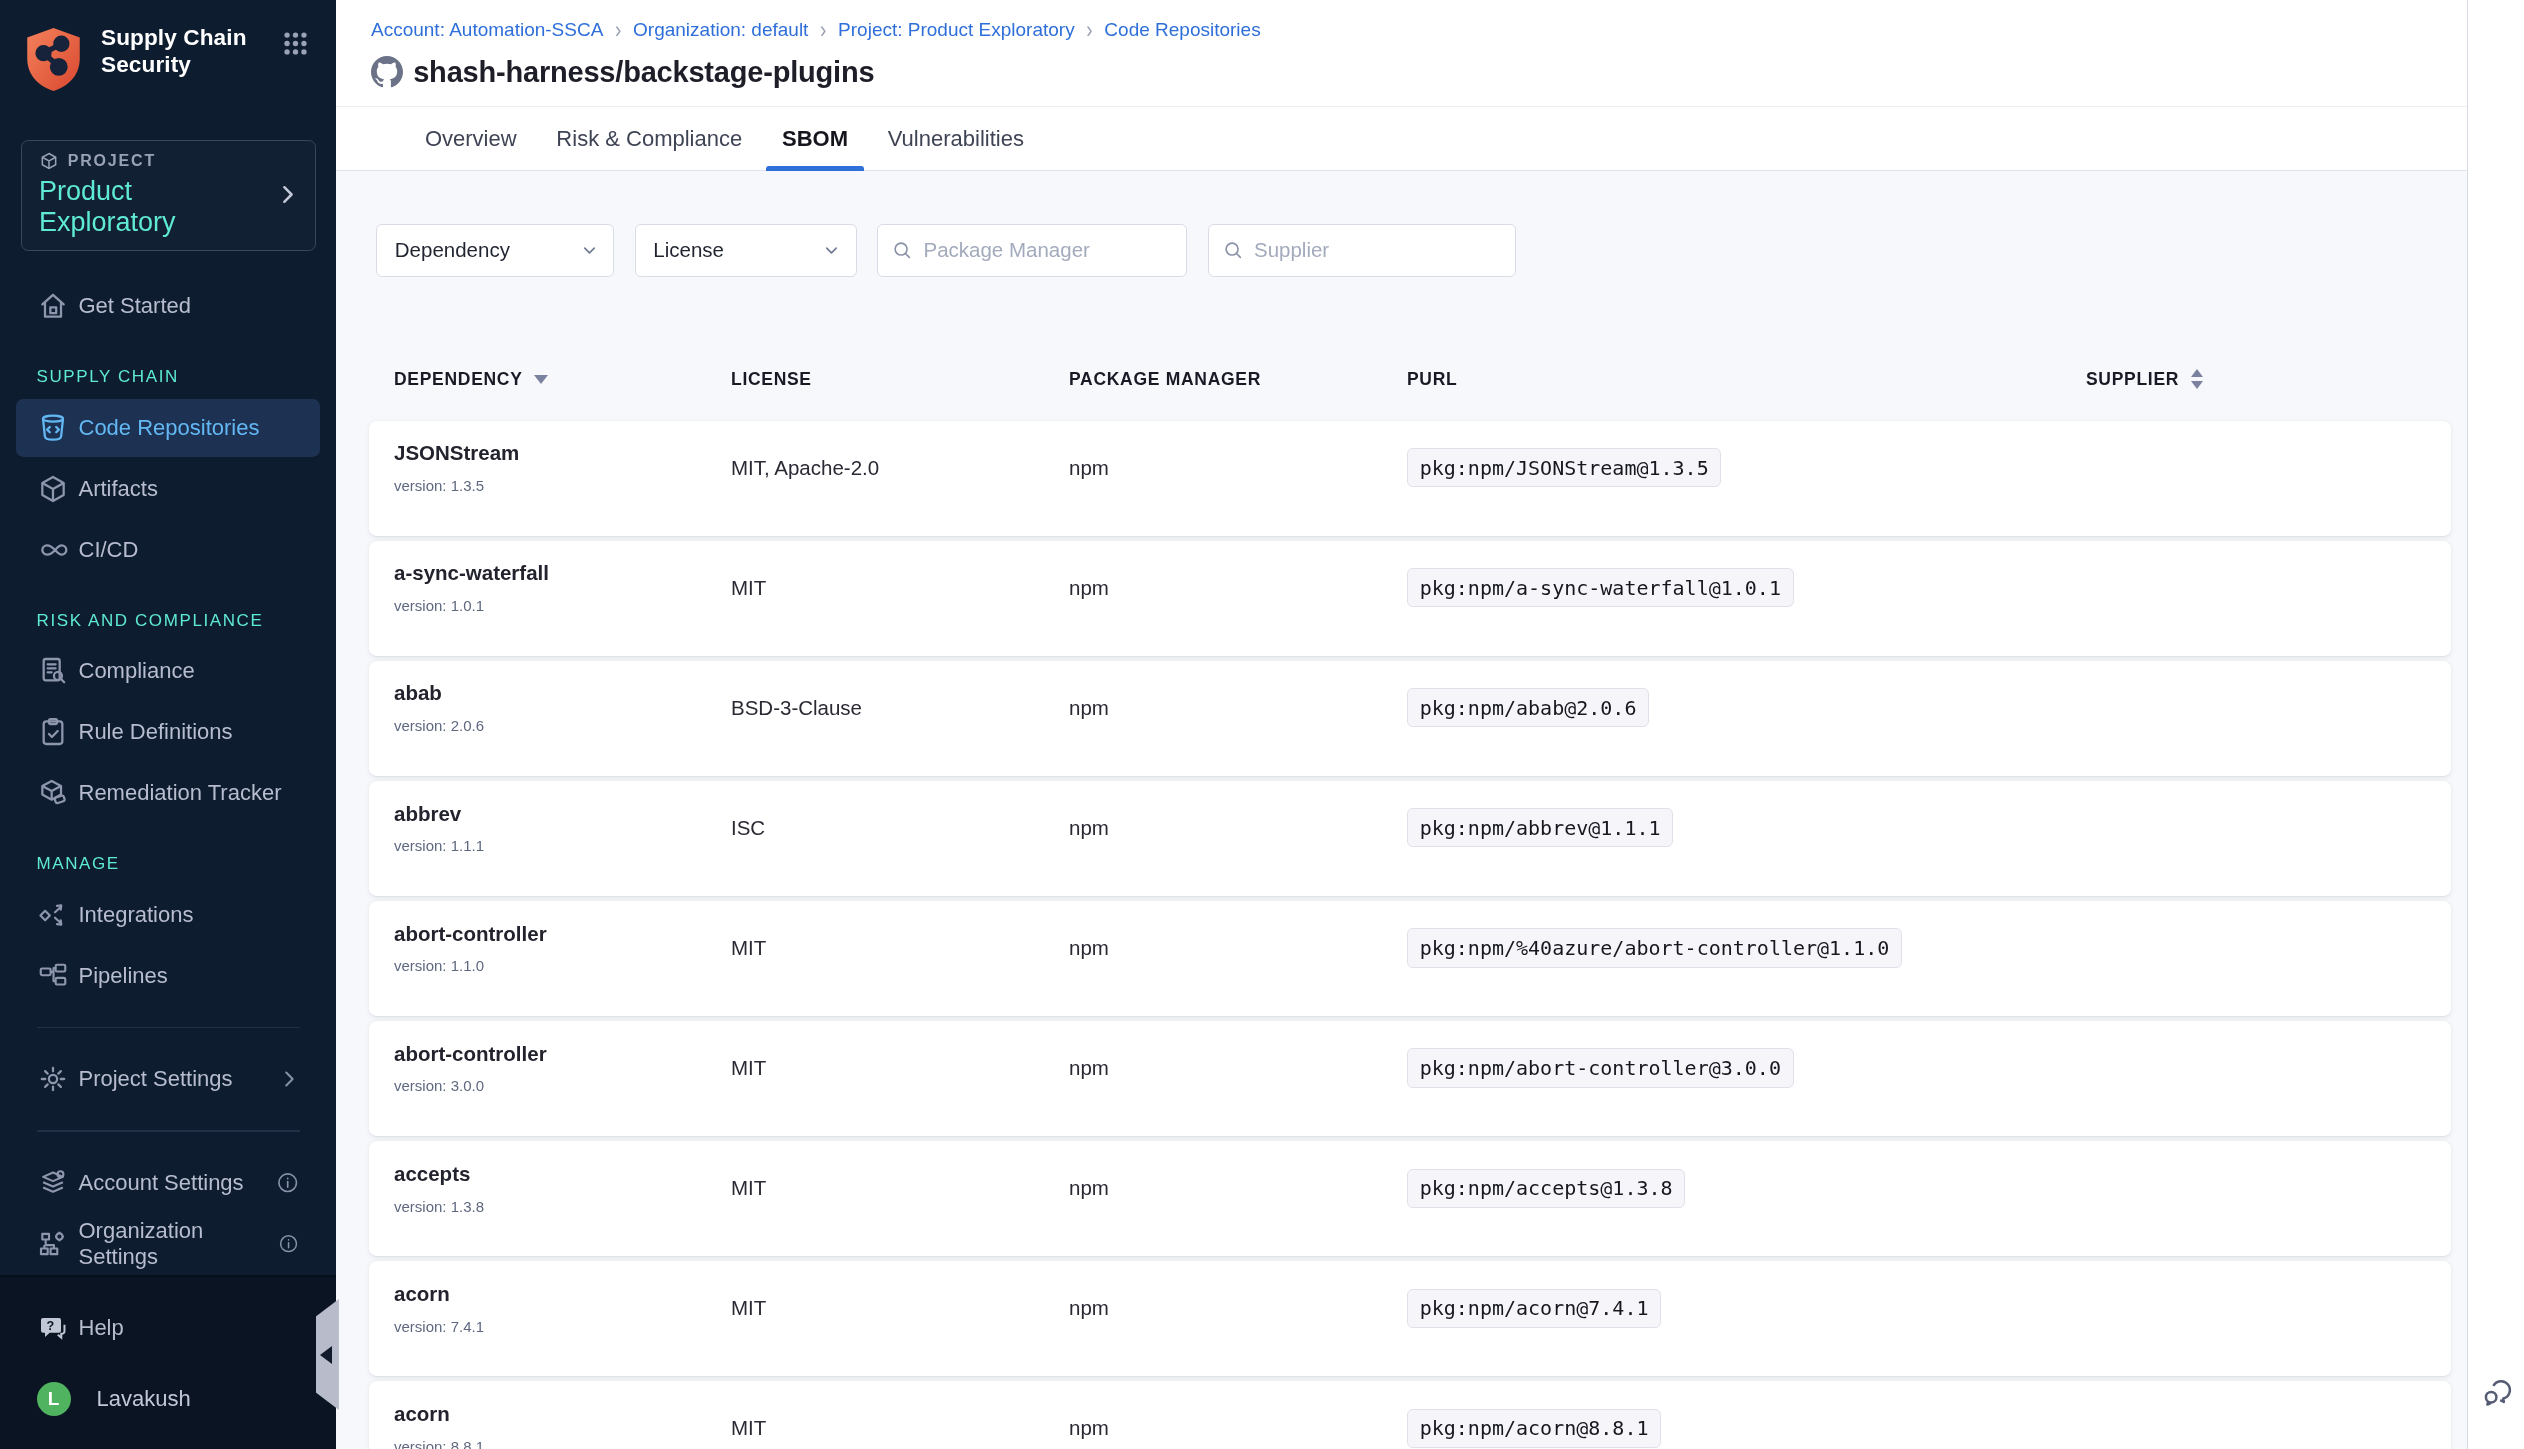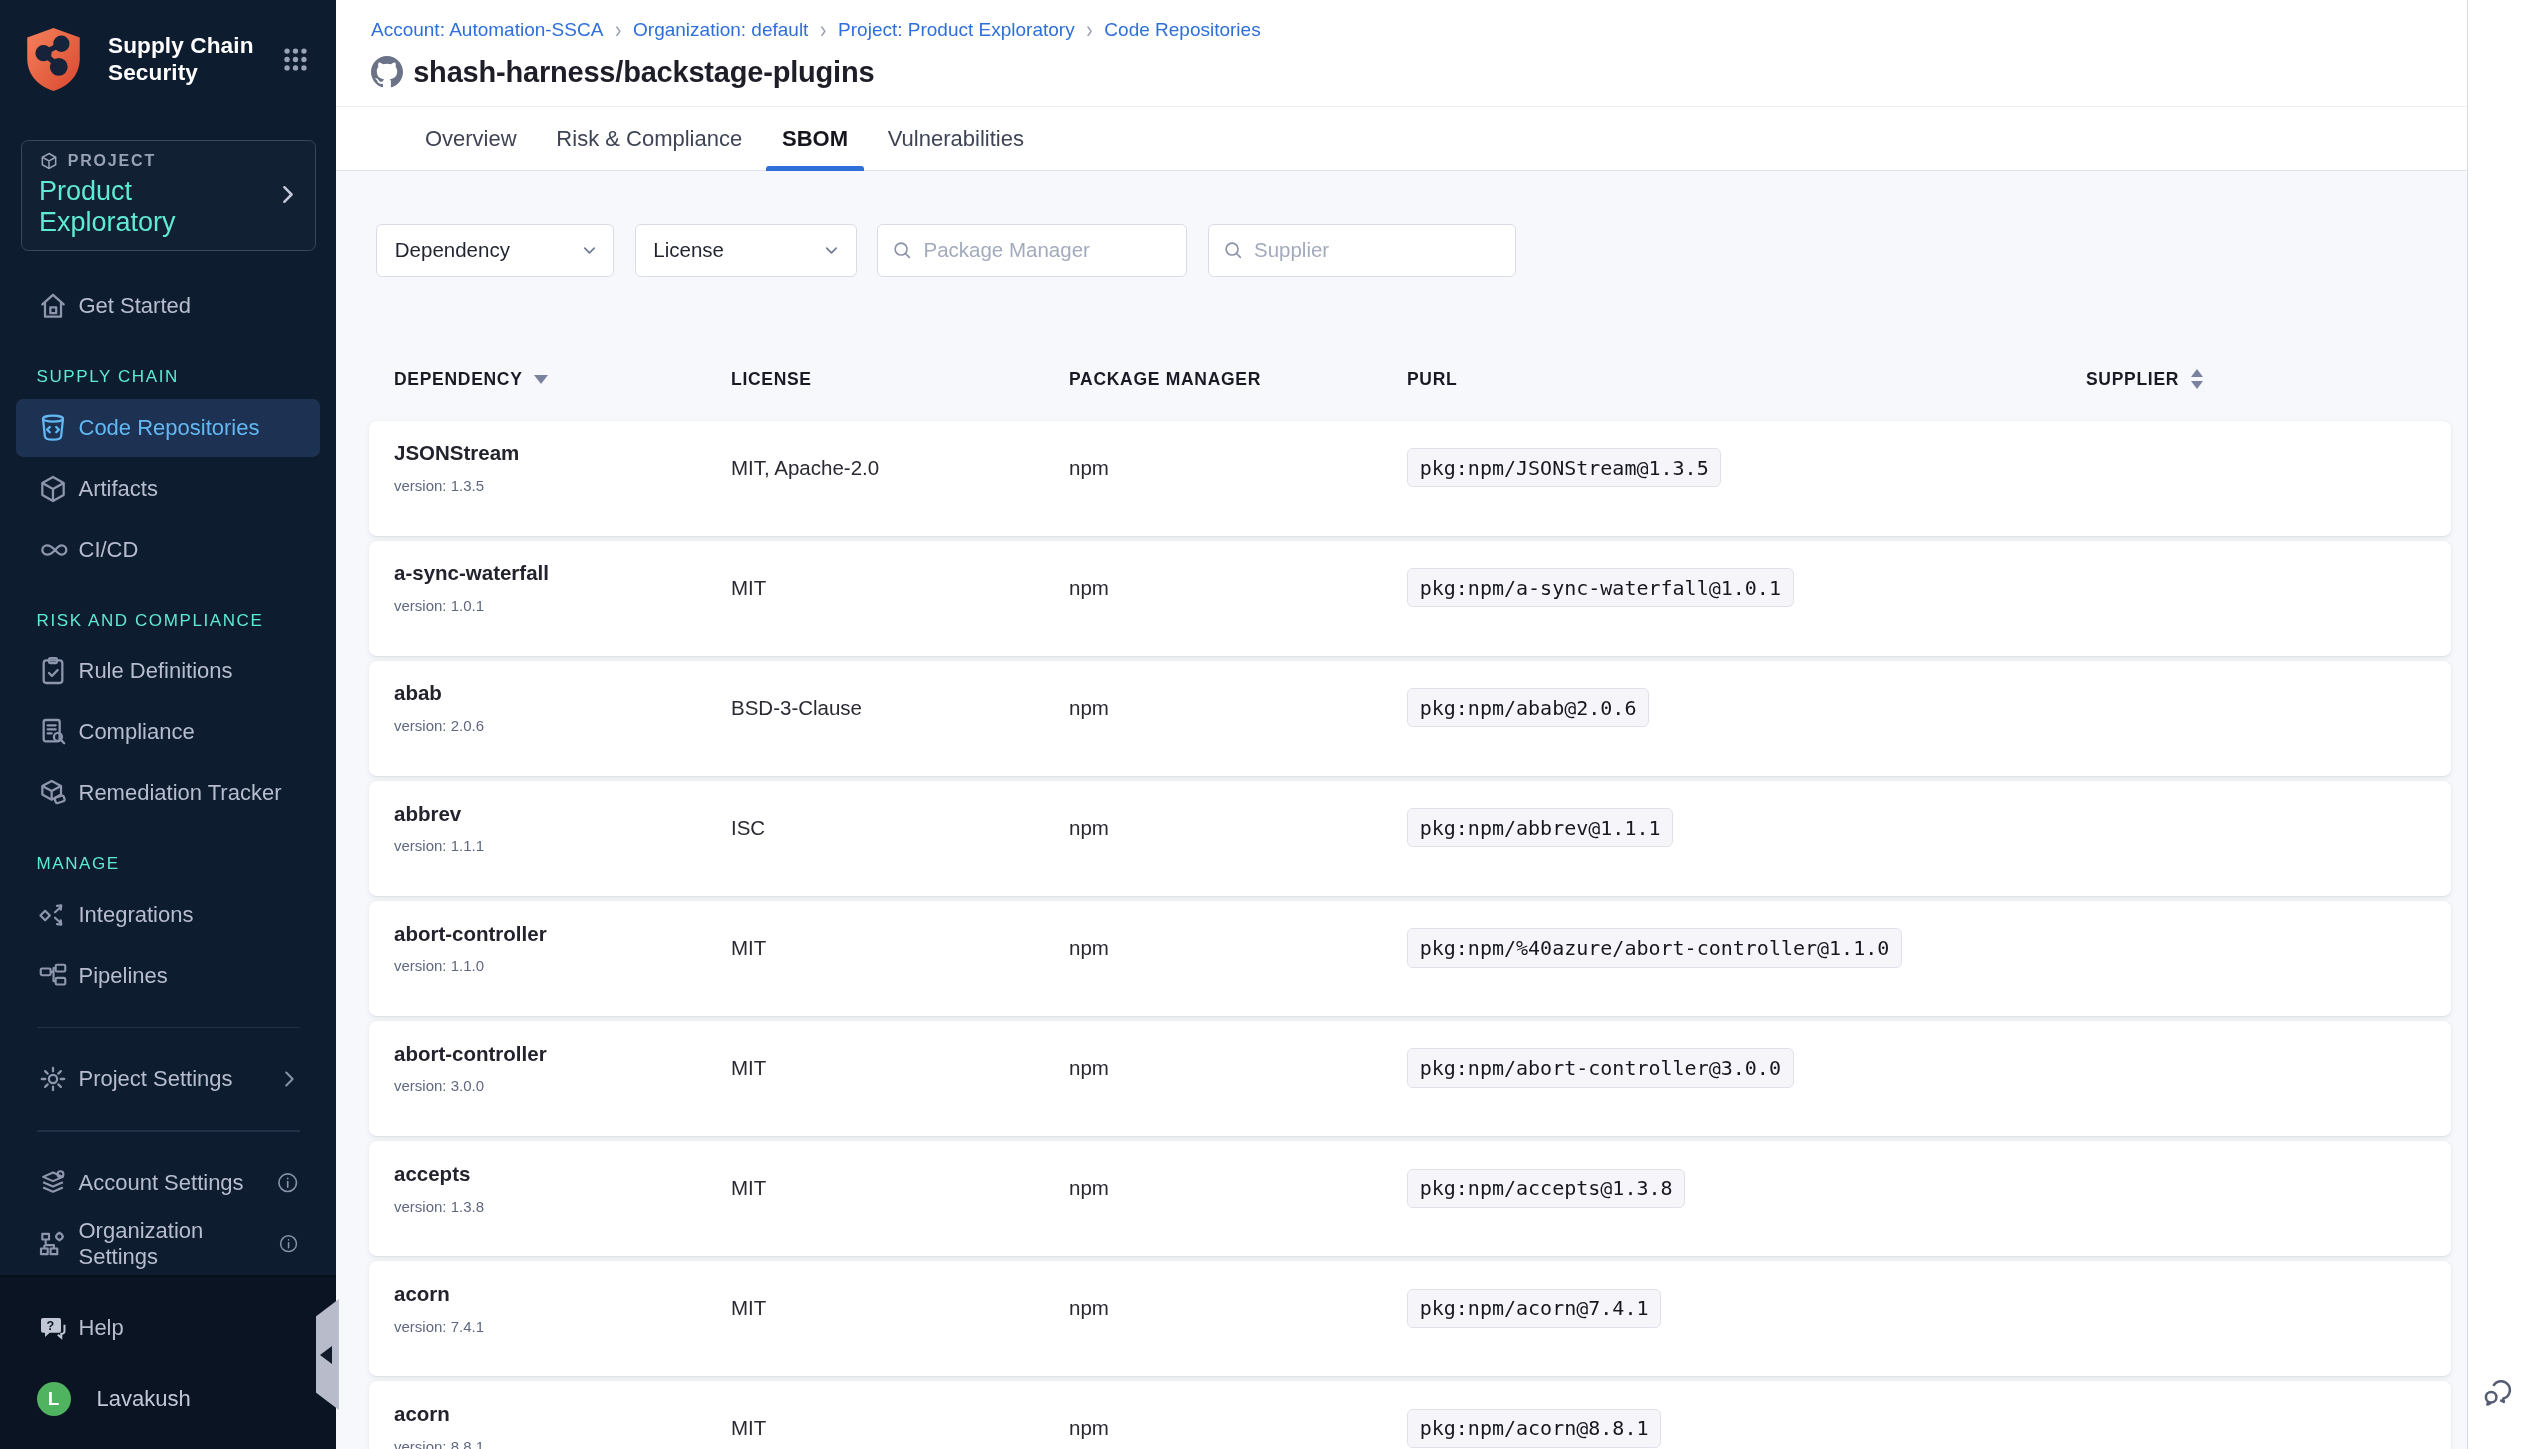--- a/index.html
+++ b/index.html
@@ -12,21 +12,21 @@
   }
   svg { display: block; }
 
   
   .sidebar {
     width: 336px; min-width: 336px; height: 100%;
     background: #0E1C30;
     display: flex; flex-direction: column;
     position: relative;
   }
-  .logo-row { display: flex; align-items: center; padding: 25px 22px 20.5px 22px; gap: 7px; }
+  .logo-row { display: flex; padding: 25px 22px 20.5px 22px; }
   .logo-shield { width: 63px; height: 69px; }
   .logo-text {
     font-size: 22.6px; font-weight: bold; color: #FFFFFF;
     line-height: 1.18; width: 146px; margin-left: 16px; letter-spacing: 0.1px;
   }
   .grid-menu { margin-left: auto; cursor: pointer; padding: 4.4px; }
   .accent-line { height: 3.7px; background: #E4563C; margin: 0 22px; border-radius: 2.2px; }
 
   .project-card {
     margin: 25px 20.5px 0 20.5px;
@@ -271,35 +271,35 @@
       <svg class="nicon" viewBox="0 0 24 24" fill="none" stroke="currentColor" stroke-width="1.7" stroke-linecap="round">
         <path d="M18.5 8.5c-4 0-5.5 7-11 7a3.5 3.5 0 010-7c5.5 0 7 7 11 7a3.5 3.5 0 000-7z"></path>
       </svg>
       <span>CI/CD</span>
     </div>
 
     <div class="nav-section">RISK AND COMPLIANCE</div>
 
     <div class="nav-item">
       <svg class="nicon" viewBox="0 0 24 24" fill="none" stroke="currentColor" stroke-width="1.7" stroke-linecap="round" stroke-linejoin="round">
-        <rect x="5" y="4" width="14" height="17" rx="2"></rect>
-          <rect x="9" y="2.4" width="6" height="3.6" rx="1"></rect>
-        <path d="M9 13.5l2.2 2.2 4.3-4.4"></path>
-      </svg>
-      <span>Rule Definitions</span>
-    </div>
-
-    <div class="nav-item">
-      <svg class="nicon" viewBox="0 0 24 24" fill="none" stroke="currentColor" stroke-width="1.7" stroke-linecap="round" stroke-linejoin="round">
         <rect x="5" y="3" width="12" height="16" rx="1.5"></rect>
           <path d="M8 7h6M8 10h6M8 13h3"></path>
         <circle cx="15.7" cy="15.7" r="3"></circle>
           <path d="M17.9 17.9L20.4 20.4"></path>
       </svg>
       <span>Compliance</span>
+    </div>
+
+    <div class="nav-item">
+      <svg class="nicon" viewBox="0 0 24 24" fill="none" stroke="currentColor" stroke-width="1.7" stroke-linecap="round" stroke-linejoin="round">
+        <rect x="5" y="4" width="14" height="17" rx="2"></rect>
+          <rect x="9" y="2.4" width="6" height="3.6" rx="1"></rect>
+        <path d="M9 13.5l2.2 2.2 4.3-4.4"></path>
+      </svg>
+      <span>Rule Definitions</span>
     </div>
 
     <div class="nav-item">
       <svg class="nicon" viewBox="0 0 24 24" fill="none" stroke="currentColor" stroke-width="1.7" stroke-linejoin="round">
         <path d="M11 3l7 3.8v6.4L11 17l-7-3.8V6.8z"></path>
           <path d="M4 6.8l7 3.7 7-3.7M11 10.5V17"></path>
         <rect x="13.6" y="14.6" width="7" height="4.4" rx="1.4" transform="rotate(-18 17 17)"></rect>
       </svg>
       <span>Remediation Tracker</span>
     </div>

